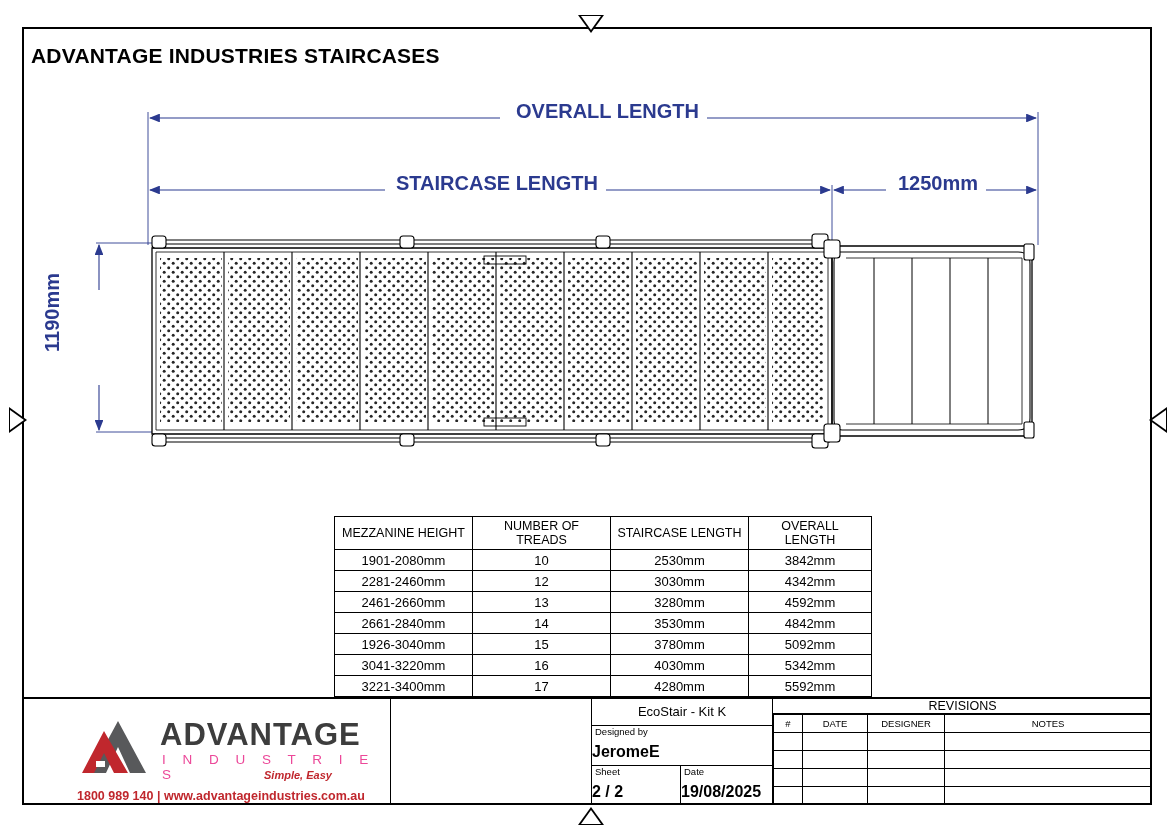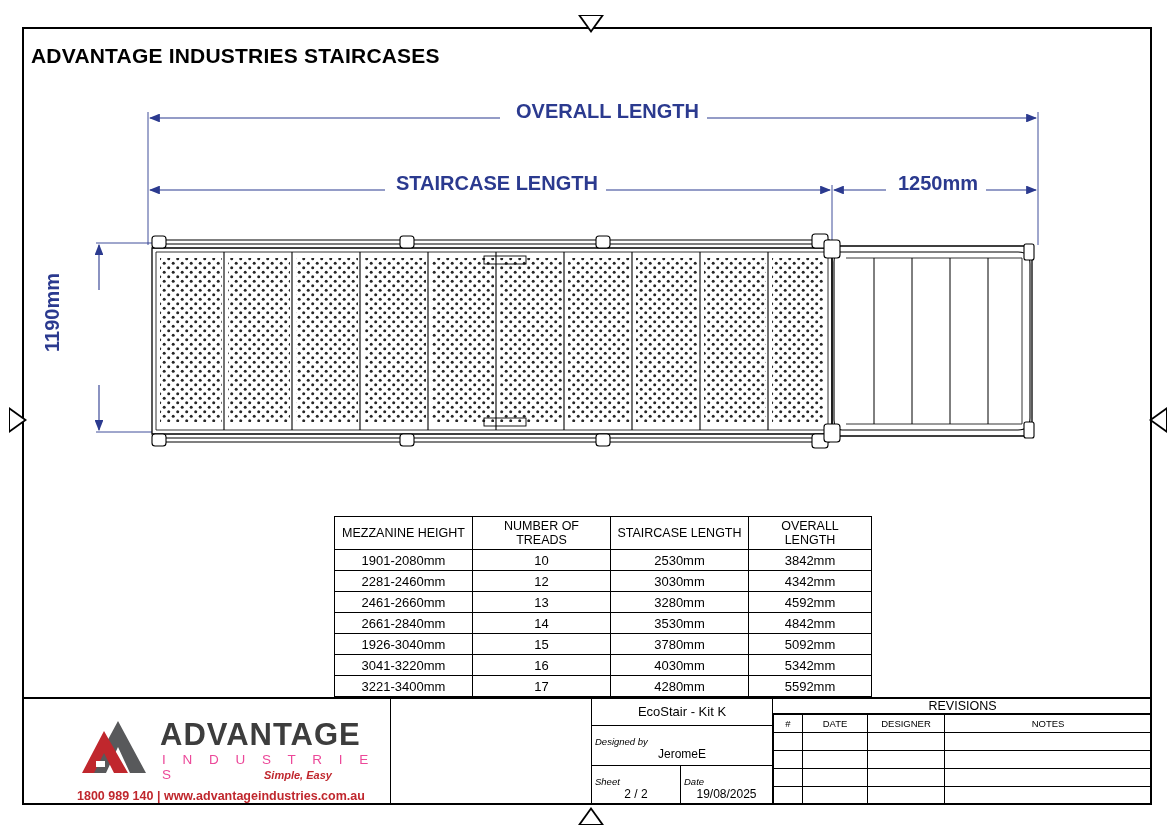--- a/index.html
+++ b/index.html
@@ -185,32 +185,30 @@
     position: relative;
   }
   .tb-meta .row:last-child { border-bottom: none; }
   .tb-meta .r1 { height: 26px; display:flex; align-items:center; justify-content:center; font-size: 13px;}
   .tb-meta .r2 { height: 40px; }
   .tb-meta .r3 { height: 40px; display: flex; }
   .tb-meta .r3 .c1 { width: 88px; border-right: 1px solid #000; position: relative;}
   .tb-meta .r3 .c2 { flex: 1; position: relative;}
   .small-label {
     position: absolute;
-    left: 3px; top: 10px;
+    left: 3px; top: 0;
     font-size: 9.5px;
     color: #000;
-    font-style: italic;
   }
   .centered-val {
     position: absolute;
     left: 0; right: 0;
     bottom: 4px;
-    text-align: center;
-    font-size: 12px;
-    font-weight: normal;
+    font-size: 16px;
+    font-weight: bold;
   }
   .tb-rev {
     flex: 1;
     display: flex;
     flex-direction: column;
   }
   .tb-rev-title {
     height: 20px;
     border-bottom: 1px solid #000;
     display: flex;

